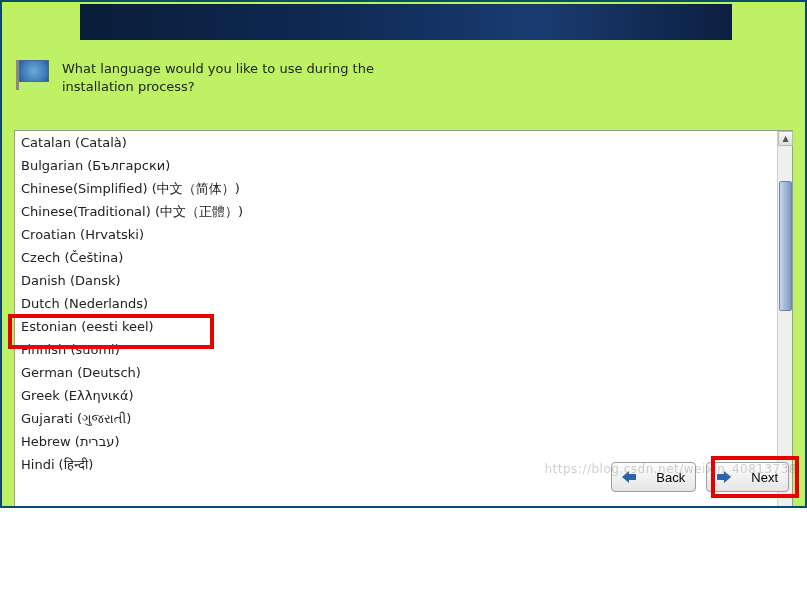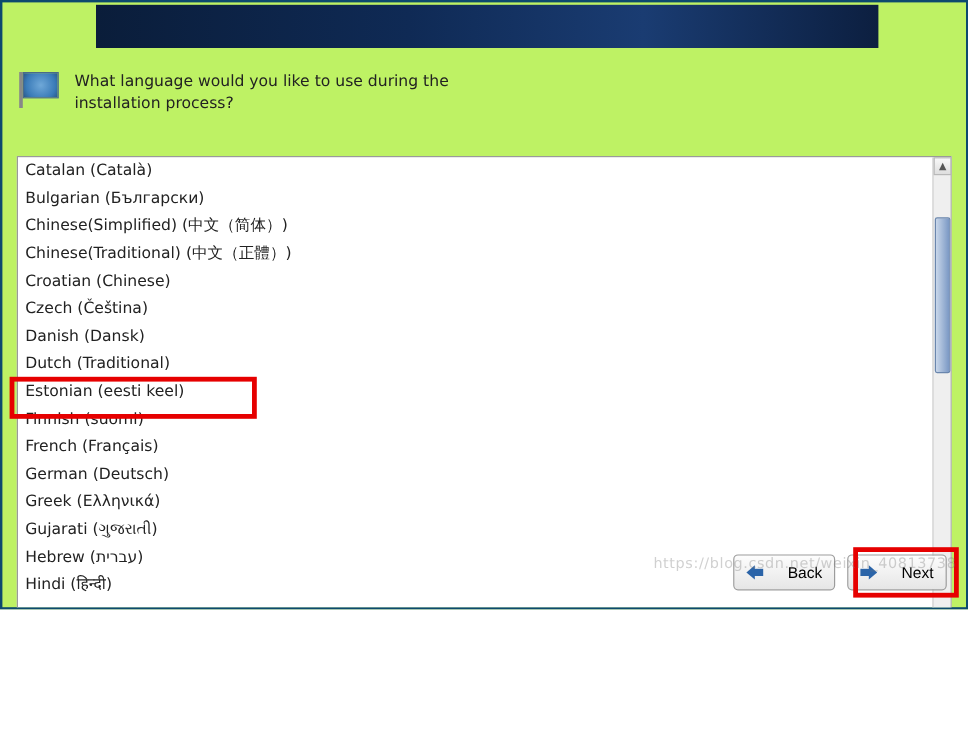--- a/index.html
+++ b/index.html
@@ -194,27 +194,26 @@
     </div>
     <div class="prompt-text">What language would you like to use during the installation process?</div>
   </div>
 
   <div class="list-wrap">
     <div class="list" id="lang-list">
         <div class="item">Catalan (Català)</div>
         <div class="item">Bulgarian (Български)</div>
         <div class="item">Chinese(Simplified) (中文（简体）)</div>
         <div class="item">Chinese(Traditional) (中文（正體）)</div>
-        <div class="item">Croatian (Chinese)</div>
+        <div class="item">Croatian (Hrvatski)</div>
         <div class="item">Czech (Čeština)</div>
         <div class="item">Danish (Dansk)</div>
-        <div class="item">Dutch (Traditional)</div>
+        <div class="item">Dutch (Nederlands)</div>
         <div class="item">Estonian (eesti keel)</div>
         <div class="item">Finnish (suomi)</div>
-        <div class="item">French (Français)</div>
         <div class="item">German (Deutsch)</div>
         <div class="item">Greek (Ελληνικά)</div>
         <div class="item">Gujarati (ગુજરાતી)</div>
         <div class="item">Hebrew (עברית)</div>
         <div class="item">Hindi (हिन्दी)</div>
       </div>
     <div class="scrollbar">
       <div class="sb-btn sb-up">▲</div>
       <div class="sb-thumb"></div>
       <div class="sb-btn sb-down">▼</div>

